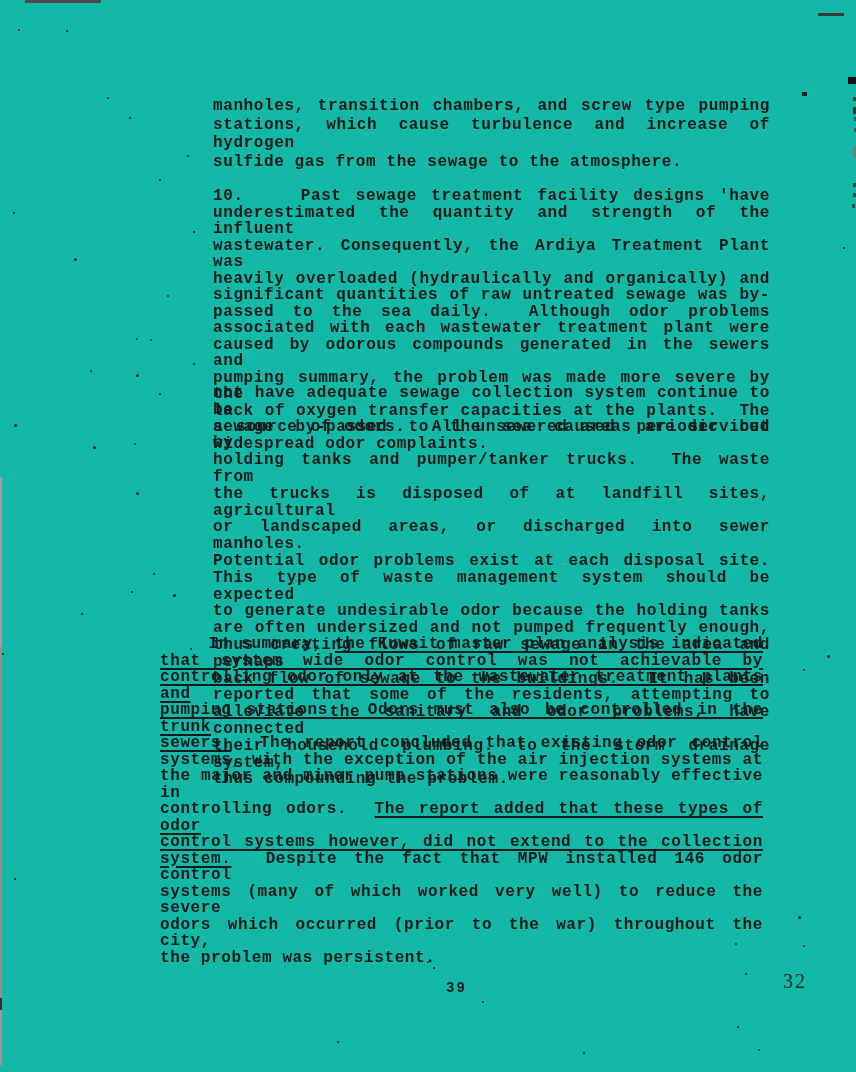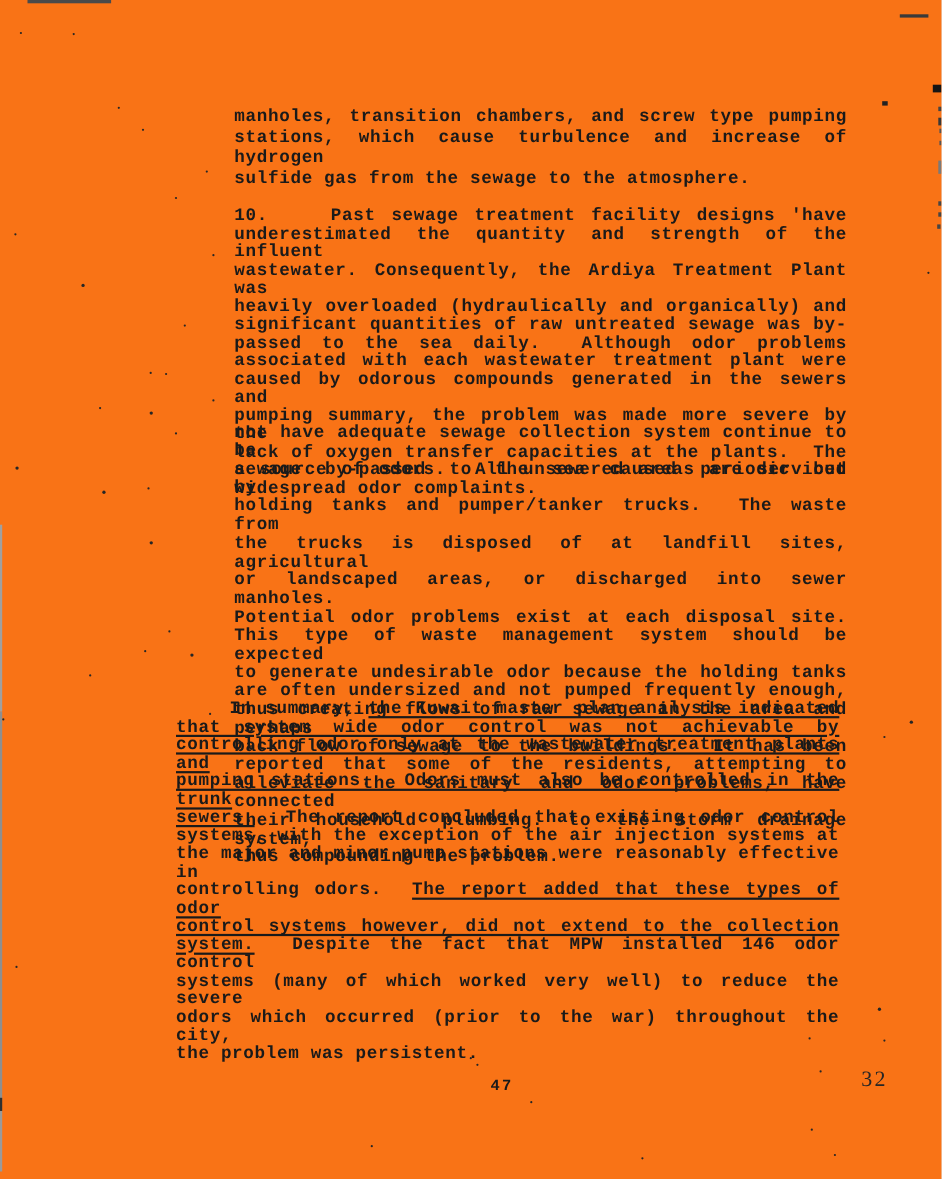--- a/index.html
+++ b/index.html
@@ -1,19 +1,19 @@
 <!DOCTYPE html>
 <html><head>
 <meta charset="utf-8">
 <style>
   html,body{margin:0;padding:0;background:#e8e8e8;}
   .page{
     position:relative;
     width:856px;height:1072px;
-    background:#f97316;
+    background:#14b8a6;
     overflow:hidden;
     font-family:"Liberation Mono","DejaVu Sans Mono",monospace;
   }
   .para{
     position:absolute;
     font-family:"Liberation Mono","DejaVu Sans Mono",monospace;
     font-weight:700;
     font-size:16px;
     letter-spacing:0.6px;
     color:#1a1a1a;
@@ -98,21 +98,21 @@
         <div class="tline"><span>systems, with the exception of the air injection systems at</span></div>
         <div class="tline"><span>the major and minor pump stations were reasonably effective in</span></div>
         <div class="tline"><span>controlling odors.&nbsp; </span><span class="u">The report added that these types of odor</span></div>
         <div class="tline"><span class="u">control systems however, did not extend to the collection</span></div>
         <div class="tline"><span class="u">system.</span><span>&nbsp; Despite the fact that MPW installed 146 odor control</span></div>
         <div class="tline"><span>systems (many of which worked very well) to reduce the severe</span></div>
         <div class="tline"><span>odors which occurred (prior to the war) throughout the city,</span></div>
         <div class="tline noJust"><span>the problem was persistent.</span></div>
       </div>
     </div>
-  <div class="footer-num">47</div>
+  <div class="footer-num">39</div>
   <div class="footer-corner">32</div>
   <div id="artifacts">
       <div class="mark" style="left: 25px; top: 0px; width: 76px; height: 3px; background: rgb(74, 74, 74);"></div>
       <div class="mark" style="left: 818px; top: 13px; width: 26px; height: 3px; background: rgb(58, 58, 58);"></div>
       <div class="mark" style="left: 848px; top: 77px; width: 8px; height: 7px; background: rgb(21, 21, 21);"></div>
       <div class="mark" style="left: 802px; top: 92px; width: 5px; height: 4px; background: rgb(34, 34, 34);"></div>
       <div class="mark" style="left: 853px; top: 97px; width: 3px; height: 4px; background: rgb(68, 68, 68);"></div>
       <div class="mark" style="left: 853px; top: 107px; width: 3px; height: 7px; background: rgb(56, 56, 56);"></div>
       <div class="mark" style="left: 854px; top: 117px; width: 2px; height: 4px; background: rgb(85, 85, 85);"></div>
       <div class="mark" style="left: 854px; top: 128px; width: 2px; height: 4px; background: rgb(85, 85, 85);"></div>

